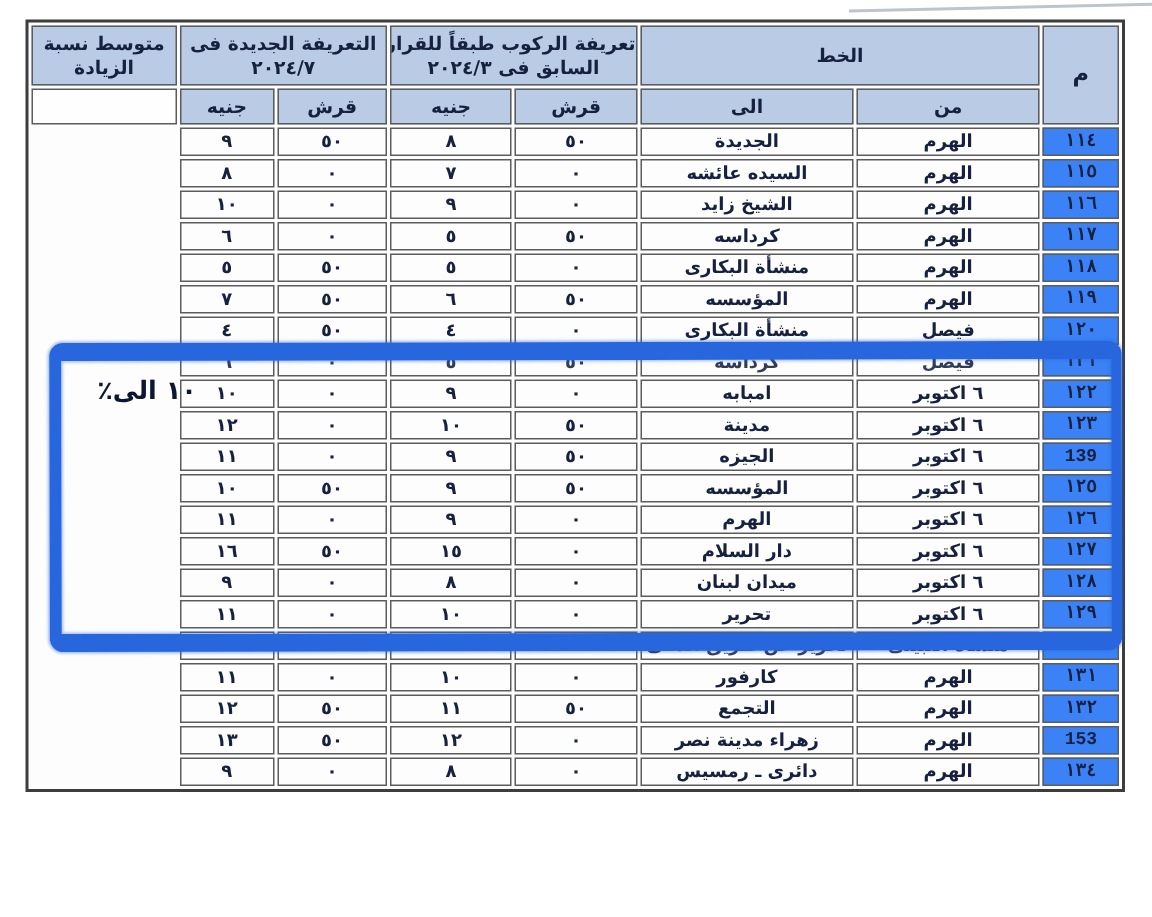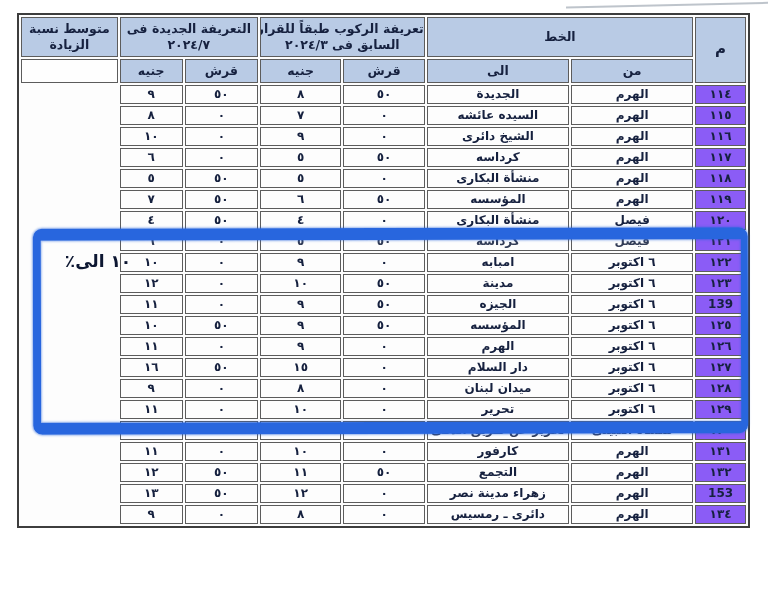--- a/index.html
+++ b/index.html
@@ -25,21 +25,21 @@
     text-align:center; vertical-align:middle;
     padding:0; overflow:hidden; white-space:nowrap;
     font-weight:bold; color:#16213f;
   }
   .fare-table thead tr.r1 th { height:38px; }
   .fare-table thead tr.r2 th { height:22px; }
   .fare-table th.hd { background:#b9cbe5; font-size:12.5px; line-height:1.3; }
   .fare-table th.hd .ln { display:block; }
   .fare-table th.no-hd { font-size:15px; }
   .fare-table tbody td { height:17px; font-size:12px; line-height:17px; }
-  td.c-no { background:#8b5cf6; font-size:12px; }
+  td.c-no { background:#3b82f6; font-size:12px;font-family:Liberation Mono, monospace; }
   td.avg-tall { background:#fefefe; vertical-align:top; }
   tr.covered td { color:rgba(22,33,63,.88); }
   .pct-note {
     position:absolute; left:20px; top:249px; width:98px;
     direction:ltr; text-align:center;
     font-weight:bold; font-size:17px; line-height:1.5;
     color:#0d1732; z-index:6;padding-left:29px;
   }
   .marker-box {
     position:absolute; left:33px; top:228px; width:715px; height:206px;
@@ -110,21 +110,21 @@
     <td class="c-from">الهرم</td>
     <td class="c-to">السيده عائشه</td>
     <td class="c-num">٠</td>
     <td class="c-num">٧</td>
     <td class="c-num">٠</td>
     <td class="c-num">٨</td>
   </tr>
       <tr>
     <td class="c-no">١١٦</td>
     <td class="c-from">الهرم</td>
-    <td class="c-to">الشيخ دائرى</td>
+    <td class="c-to">الشيخ زايد</td>
     <td class="c-num">٠</td>
     <td class="c-num">٩</td>
     <td class="c-num">٠</td>
     <td class="c-num">١٠</td>
   </tr>
       <tr>
     <td class="c-no">١١٧</td>
     <td class="c-from">الهرم</td>
     <td class="c-to">كرداسه</td>
     <td class="c-num">٥٠</td>

